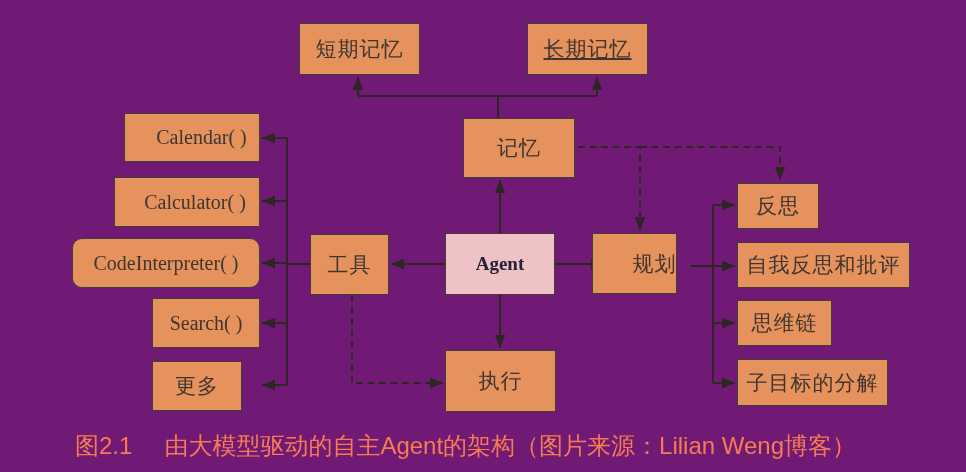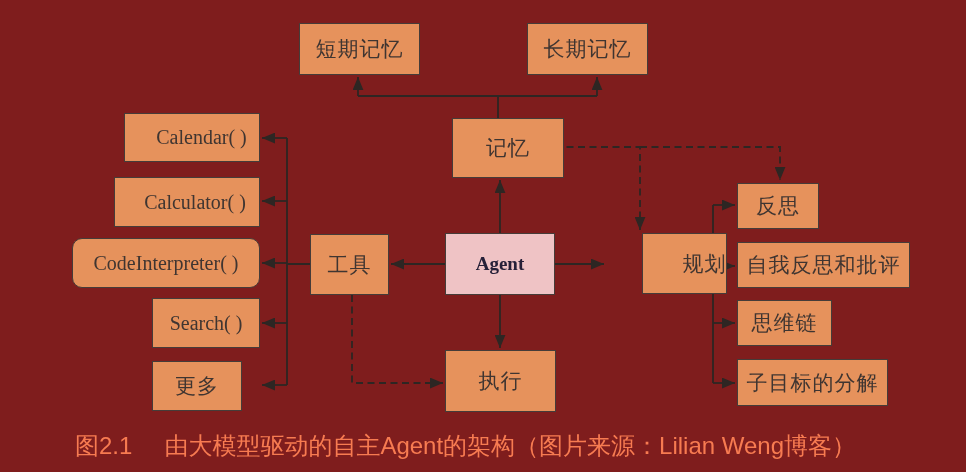--- a/index.html
+++ b/index.html
@@ -9,21 +9,21 @@
     --border: #453c39;
     --line: #2d2623;
     --text: #3f3531;
     --agent_text: #262038;
     --caption: #f77b51;
   }
   #canvas {
     position: relative;
     width: 966px;
     height: 472px;
-    background: #7f1d1d;
+    background: #701a75;
     overflow: hidden;
     font-family: "Liberation Serif", serif;
   }
   #wires {
     position: absolute;
     left: 0; top: 0;
     width: 966px; height: 472px;
     pointer-events: none;
   }
   #wires .ln {
@@ -49,31 +49,31 @@
   .node.en { font-size: 20px; letter-spacing: 0; }
   .node.agent {
     background: var(--agent_fill);
     color: var(--agent_text);
     font-weight: 700;
     font-size: 19px;
     letter-spacing: 0;
   }
   
   .stm   { left:299px; top:23px;  width:121px; height:52px; }
-  .ltm   { left:527px; top:23px;  width:121px; height:52px; }
-  .mem   { left:452px; top:118px; width:112px; height:60px; }
+  .ltm   { left:527px; top:23px;  width:121px; height:52px;text-decoration:underline; }
+  .mem   { left:463px; top:118px; width:112px; height:60px; }
   .cal   { left:124px; top:113px; width:136px; height:49px;padding-left:19px; }
   .calc  { left:114px; top:177px; width:146px; height:50px;padding-left:16px; }
   .code  { left:72px;  top:238px; width:188px; height:50px;border-radius:10px; }
   .srch  { left:152px; top:298px; width:108px; height:50px; }
   .more  { left:152px; top:361px; width:90px; height:50px; }
   .tools { left:310px; top:234px; width:79px;  height:61px; }
   .agent { left:445px; top:233px; width:110px; height:62px; }
   .act   { left:445px; top:350px; width:111px; height:62px; }
-  .plan  { left:642px; top:233px; width:85px;  height:61px;padding-left:40px; }
+  .plan  { left:592px; top:233px; width:85px;  height:61px;padding-left:40px; }
   .refl  { left:737px; top:183px; width:82px;  height:46px; }
   .crit  { left:737px; top:242px; width:173px; height:46px; }
   .cot   { left:737px; top:300px; width:95px;  height:46px; }
   .sub   { left:737px; top:359px; width:151px; height:47px; }
   .caption {
     position: absolute;
     left: 75px;
     top: 430px;
     color: var(--caption);
     font-family: "Liberation Sans", sans-serif;

